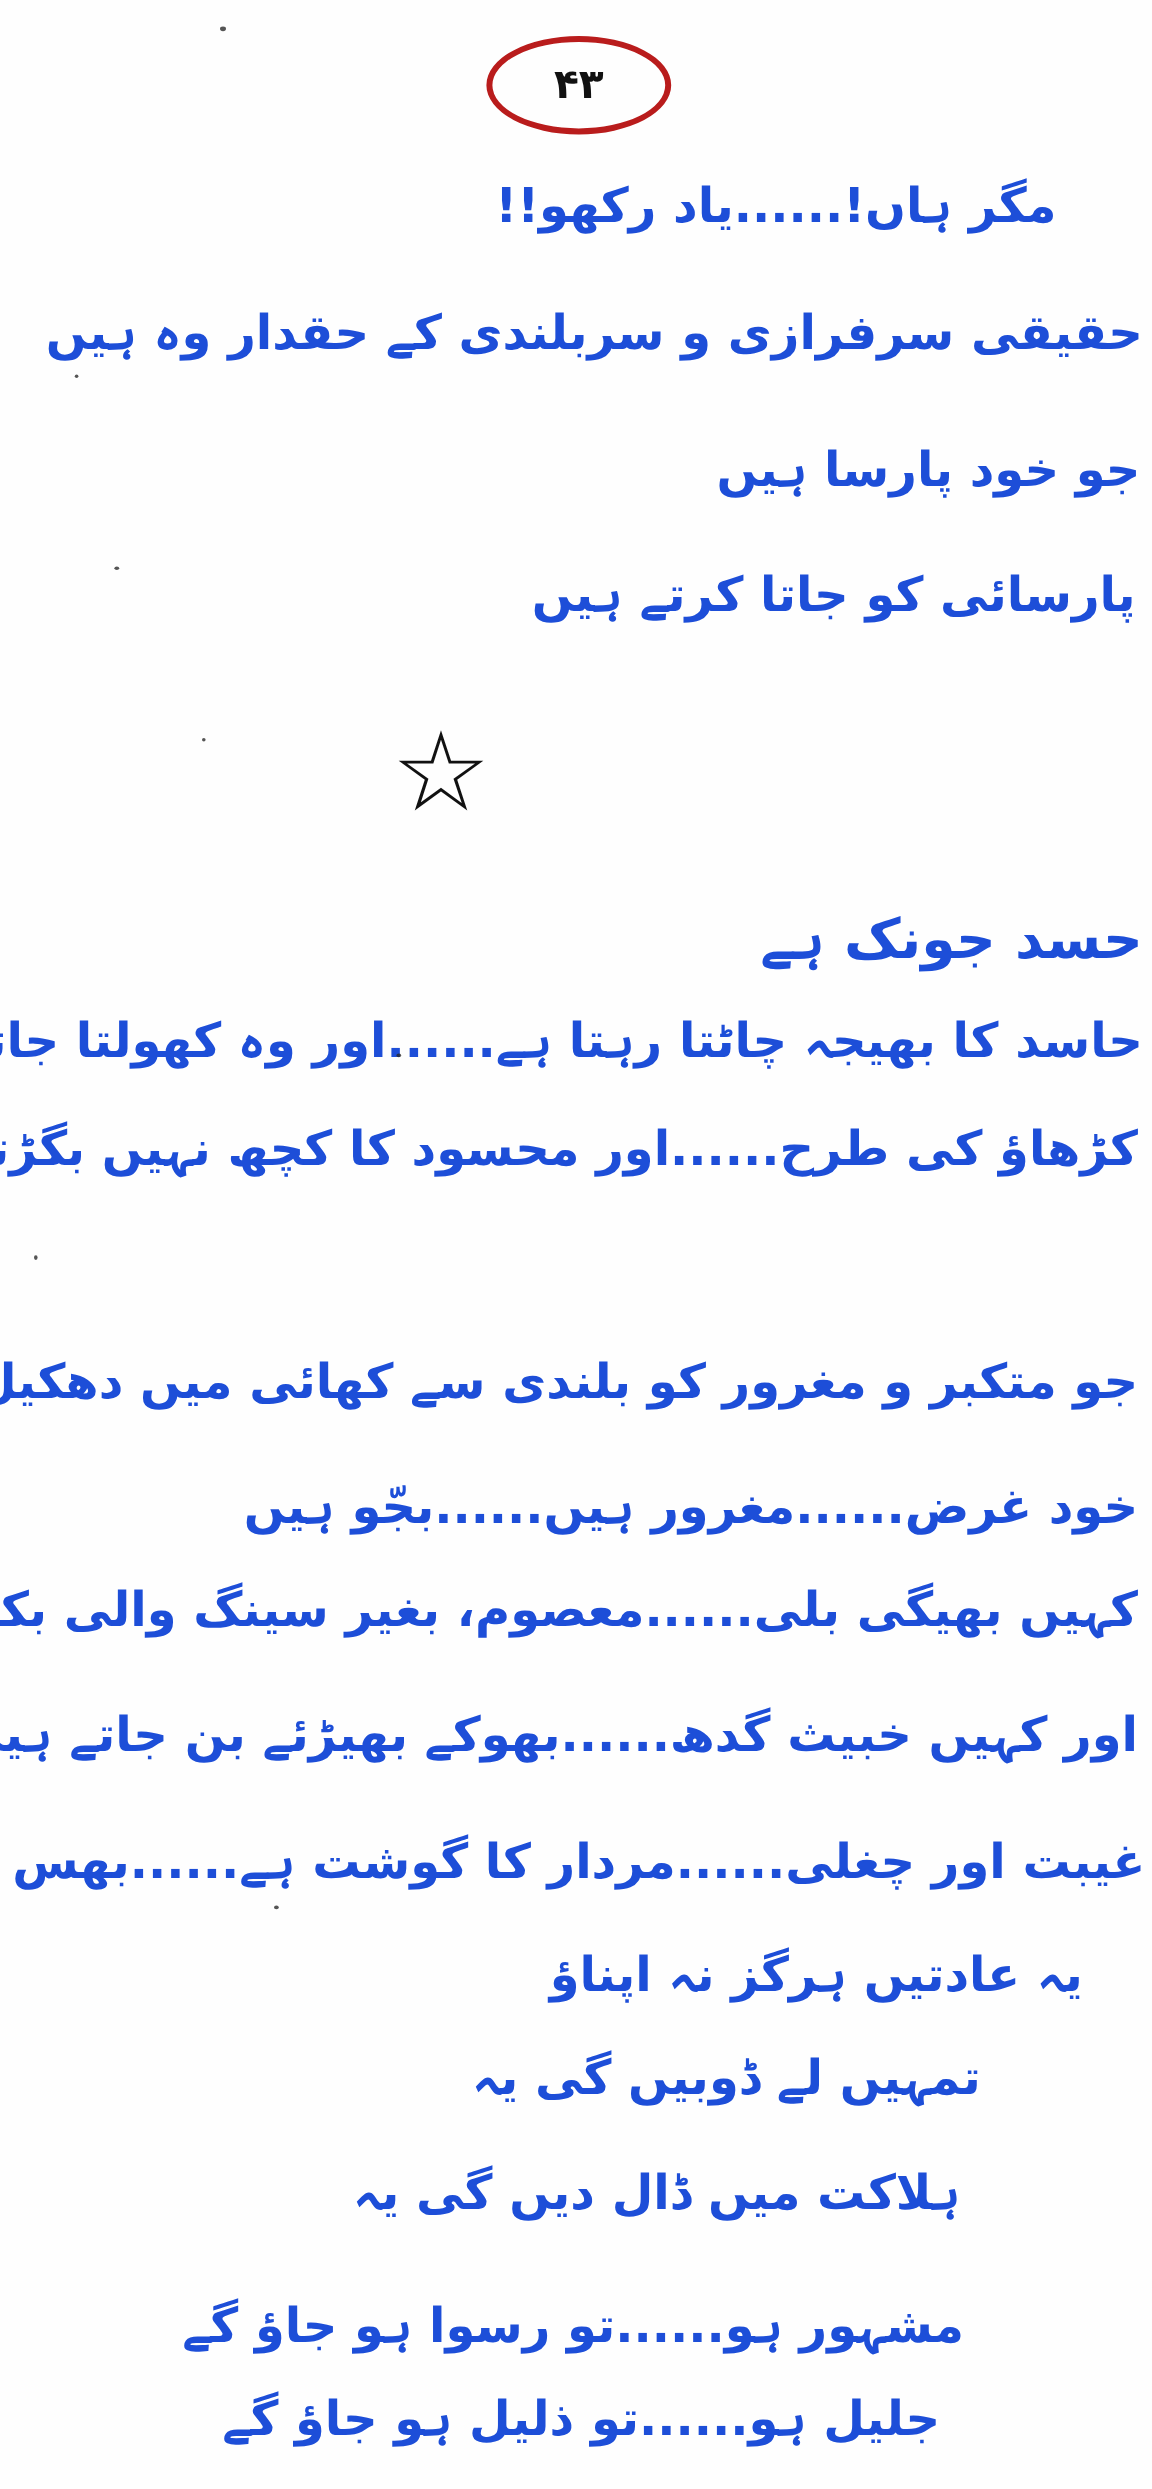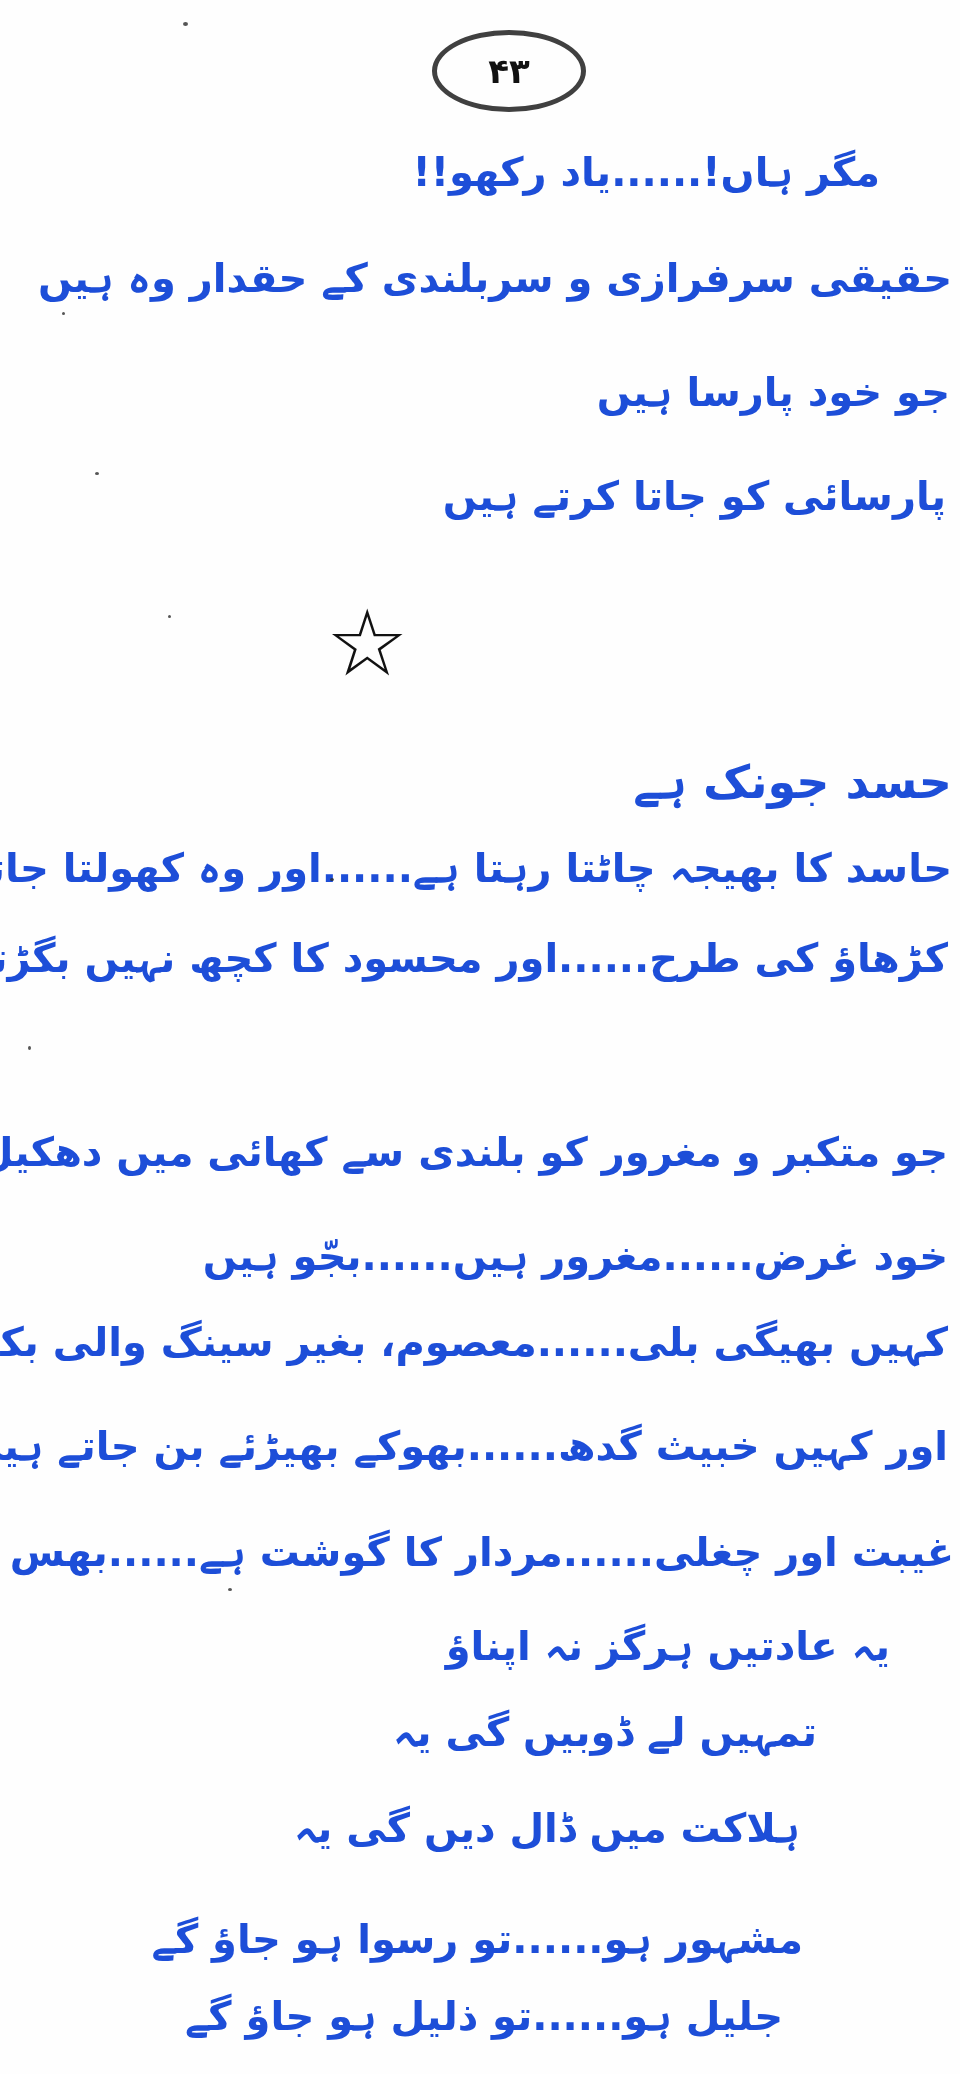--- a/index.html
+++ b/index.html
@@ -25,24 +25,24 @@
     line-height: 1.5;
     color: #1d4ed8;
     text-align: right;
   }
   .section-heading {
     font-size: 46px;
   }
   .page-number-badge {
     position: absolute;
     top: 30px;
-    left: 432px;
+    left: 405px;
     width: 144px;
     height: 72px;
-    border: 5px solid #404040;
+    border: 5px solid #b91c1c;
     border-radius: 50%;
     display: flex;
     align-items: center;
     justify-content: center;
     text-align: right;
   }
   .page-number {
     font-size: 34px;
     font-weight: bold;
     direction: rtl;
@@ -82,21 +82,21 @@
 
   <div class="urdu-line section-heading" style="top:748px; right:8px;">حسد جونک ہے</div>
 
   <div class="urdu-line" style="top:838px;  right:8px;">حاسد کا بھیجہ چاٹتا رہتا ہے......اور وہ کھولتا جاتا ہے</div>
   <div class="urdu-line" style="top:928px;  right:12px;">کڑھاؤ کی طرح......اور محسود کا کچھ نہیں بگڑتا</div>
   <div class="urdu-line" style="top:1122px; right:12px;">جو متکبر و مغرور کو بلندی سے کھائی میں دھکیل دیتی ہے</div>
   <div class="urdu-line" style="top:1226px; right:12px;">خود غرض......مغرور ہیں......بجّو ہیں</div>
   <div class="urdu-line" style="top:1312px; right:12px;">کہیں بھیگی بلی......معصوم، بغیر سینگ والی بکری کی طرح</div>
   <div class="urdu-line" style="top:1416px; right:12px;">اور کہیں خبیث گدھ......بھوکے بھیڑئے بن جاتے ہیں</div>
   <div class="urdu-line" style="top:1522px; right:6px;">غیبت اور چغلی......مردار کا گوشت ہے......بھس میں آگ لگانا ہے</div>
-  <div class="urdu-line" style="top:1616px; right:70px;margin-left:44px;">یہ عادتیں ہرگز نہ اپناؤ</div>
+  <div class="urdu-line" style="top:1616px; right:58px;margin-left:44px;">یہ عادتیں ہرگز نہ اپناؤ</div>
   <div class="urdu-line" style="top:1702px; right:143px;margin-left:47px;">تمہیں لے ڈوبیں گی یہ</div>
   <div class="urdu-line" style="top:1798px; right:160px;">ہلاکت میں ڈال دیں گی یہ</div>
   <div class="urdu-line" style="top:1892px; right:157px;margin-top:17px;">مشہور ہو......تو رسوا ہو جاؤ گے</div>
   <div class="urdu-line" style="top:1986px; right:177px;">جلیل ہو......تو ذلیل ہو جاؤ گے</div>
 
   <div class="speck" style="top:22px;   left:183px; width:5px; height:4px;"></div>
   <div class="speck" style="top:312px;  left:62px;  width:3px; height:3px;"></div>
   <div class="speck" style="top:472px;  left:95px;  width:4px; height:3px;"></div>
   <div class="speck" style="top:615px;  left:168px; width:3px; height:3px;"></div>
   <div class="speck" style="top:1046px; left:28px;  width:3px; height:4px;"></div>

